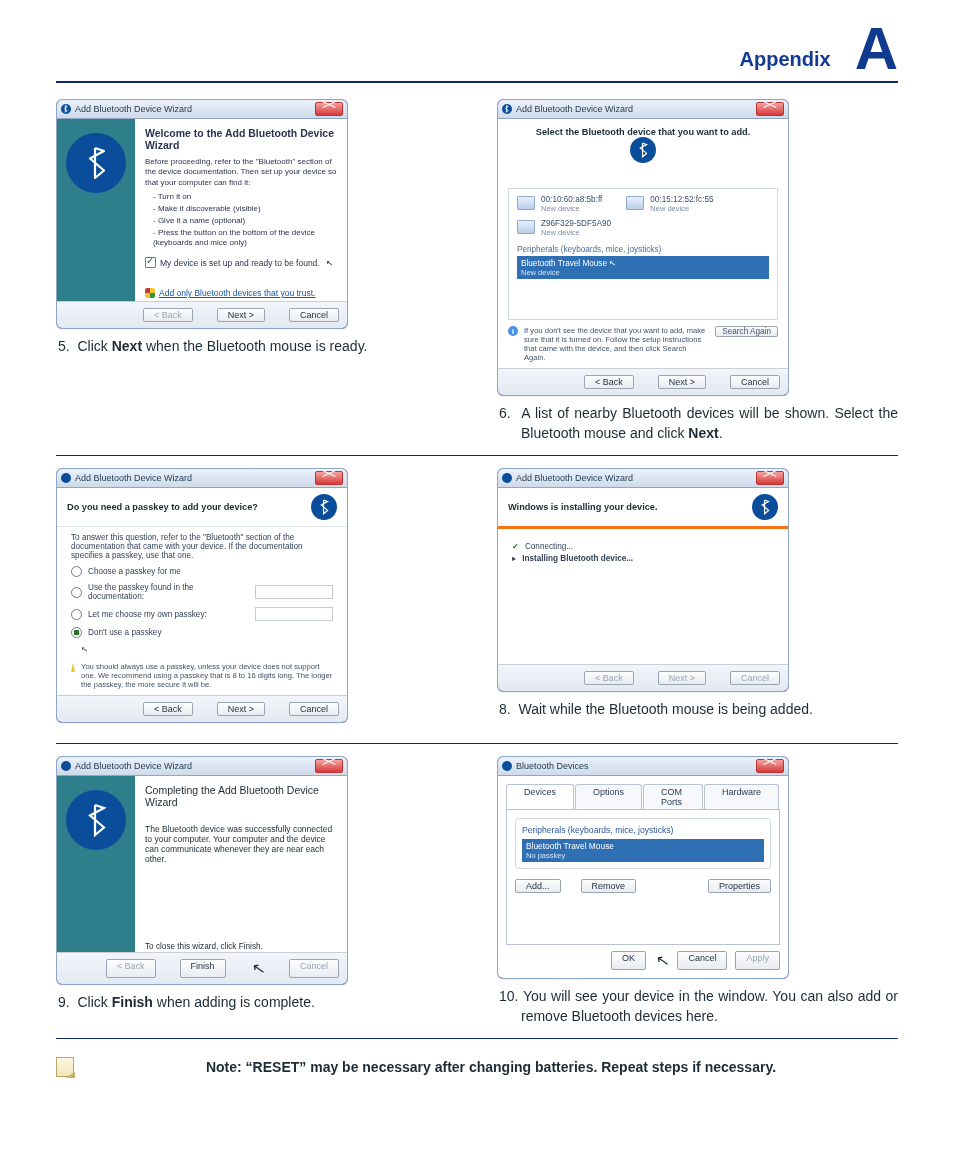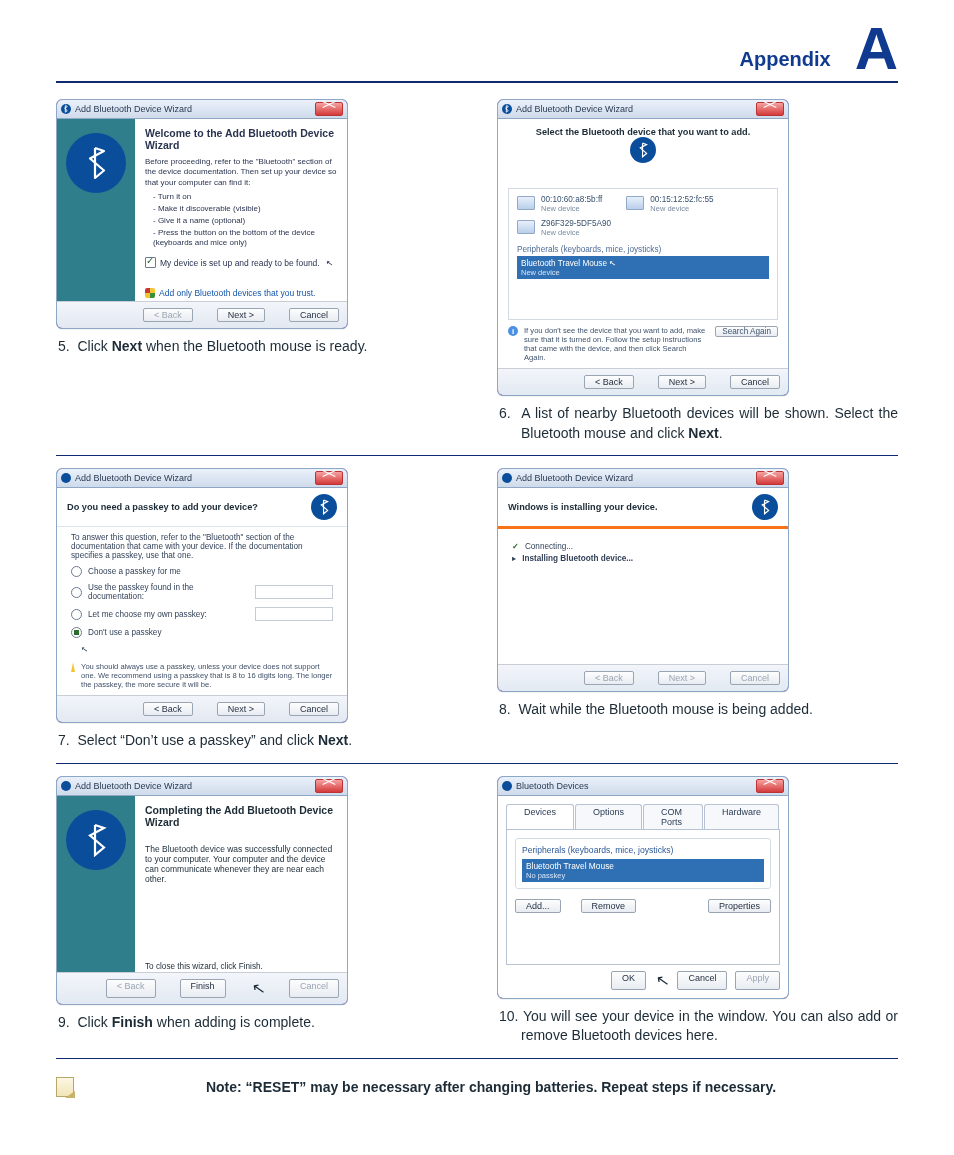--- a/index.html
+++ b/index.html
@@ -77,21 +77,21 @@
   .wiz5 .side{width:78px;background:var(--teal);display:flex;align-items:flex-start;justify-content:center;padding-top:14px;}
   .wiz5 .content{flex:1;padding:8px 10px 6px 10px;font-size:8.5px;color:#2a3450;}
   .wiz5 h4{font-size:10.5px;margin:0 0 6px 0;font-weight:700;}
   .wiz5 .small{font-size:8px;line-height:1.3;margin:0 0 4px 0;}
   .bullets{margin:2px 0 6px 8px;padding:0;}
   .bullets li{list-style:none;font-size:8px;line-height:1.35;margin:0 0 1px 0;}
   .bullets li::before{content:"- ";}
   .chk-row{display:flex;align-items:center;gap:4px;margin-top:8px;font-size:8.5px;}
   .chk{width:9px;height:9px;border:1px solid #6b7a90;background:#fff;position:relative;border-radius:1px;}
   .chk.on::after{content:"✓";position:absolute;left:0;top:-3px;font-size:10px;color:#2a6e2a;}
-  .shield-link{display:flex;align-items:center;gap:4px;margin-top:20px;font-size:8.5px;color:var(--link);}
+  .shield-link{display:flex;align-items:center;gap:4px;margin-top:20px;font-size:8.5px;color:var(--link);text-decoration:underline;}
   .shield{width:10px;height:10px;display:inline-block;background:conic-gradient(#f4c530 0 25%,#3a8f37 0 50%,#f4c530 0 75%,#c23a3a 0);border-radius:2px;}
 
   
   .bt-circle{
     width:60px;height:60px;border-radius:50%;background:var(--bt-blue);display:flex;align-items:center;justify-content:center;position:relative;
   }
   .bt-glyph{width:22px;height:34px;position:relative;}
   .bt-glyph svg{width:100%;height:100%;}
   .bt-corner{width:26px;height:26px;border-radius:50%;background:var(--bt-blue);display:flex;align-items:center;justify-content:center;}
   .bt-corner .bt-glyph{width:10px;height:16px;}
@@ -128,21 +128,21 @@
   .wiz8 .headrow{display:flex;align-items:center;justify-content:space-between;padding:6px 10px;border-bottom:3px solid #f97316;}
   .wiz8 .headrow .q{font-size:9.2px;font-weight:700;}
   .prog-list{padding:10px 14px;font-size:8.2px;color:#33425a;}
   .prog-item{display:flex;align-items:center;gap:6px;margin:2px 0;}
   .tick{color:#2a6e2a;font-weight:700;}
 
   
   .wiz9{display:flex;height:176px;}
   .wiz9 .side{width:78px;background:var(--teal);display:flex;align-items:flex-start;justify-content:center;padding-top:14px;}
   .wiz9 .content{flex:1;padding:8px 10px;font-size:8.5px;}
-  .wiz9 h4{font-size:10.5px;margin:0 0 16px 0;font-weight:700;}
+  .wiz9 h4{font-size:10.5px;margin:0 0 16px 0;font-weight:400;}
   .wiz9 .to-close{margin-top:78px;font-size:8.2px;}
 
   
   .wiz10{padding:8px;}
   .tabs{display:flex;gap:0;}
   .tab{font-size:9px;border:1px solid var(--panel-border);border-bottom:none;background:#f6f8fb;padding:2px 17px;border-radius:3px 3px 0 0;margin-right:1px;color:#2a3b53;}
   .tab.active{background:#fff;}
   .tab-body{border:1px solid var(--panel-border);background:#fff;padding:8px;min-height:118px;}
   .group{border:1px solid #d4dbe6;border-radius:3px;padding:6px;}
   .group .glabel{font-size:8.6px;color:#2b579a;margin-bottom:4px;}
@@ -342,23 +342,20 @@
               <span>You should always use a passkey, unless your device does not support one. We recommend using a passkey that is 8 to 16 digits long. The longer the passkey, the more secure it will be.</span>
             </div>
           </div>
         </div>
         <div class="bottombar">
           <span class="btn">&lt; Back</span>
           <span class="btn">Next &gt;</span>
           <span class="btn">Cancel</span>
         </div>
       </div>
-      <p class="step">
-        <span>7.</span>&nbsp;&nbsp;<span>Select “Don’t use a passkey” and click </span><strong>Next</strong><span>.</span>
-      </p>
     </div>
 
     <div class="cell">
       <div class="win">
         <div class="titlebar">
           <span class="ticon">
             <svg viewBox="0 0 10 10">
                 <circle cx="5" cy="5" r="5" fill="#0a4e9b"></circle>
               </svg>
           </span>

